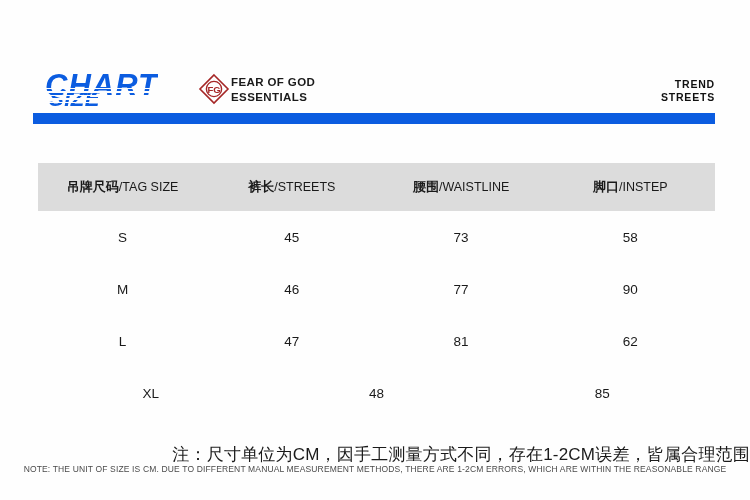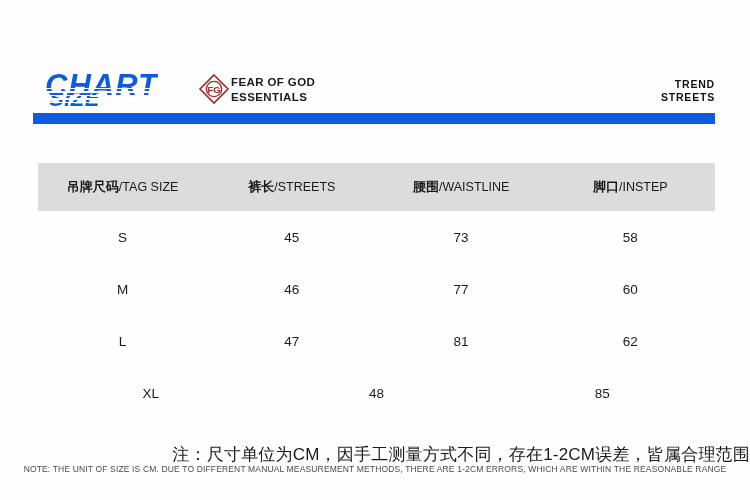--- a/index.html
+++ b/index.html
@@ -266,21 +266,21 @@
         <div class="td">S</div>
         <div class="td">45</div>
         <div class="td">73</div>
         <div class="td">58</div>
       </div>
 
       <div class="tr">
         <div class="td">M</div>
         <div class="td">46</div>
         <div class="td">77</div>
-        <div class="td">60</div>
+        <div class="td">90</div>
       </div>
 
       <div class="tr">
         <div class="td">L</div>
         <div class="td">47</div>
         <div class="td">81</div>
         <div class="td">62</div>
       </div>
 
       <div class="tr">

